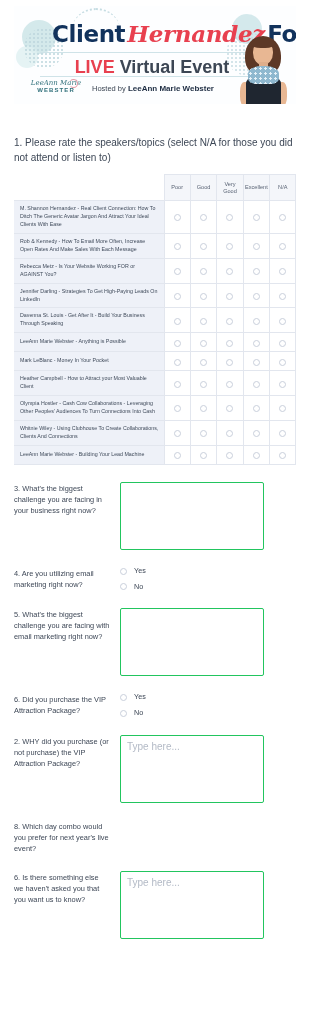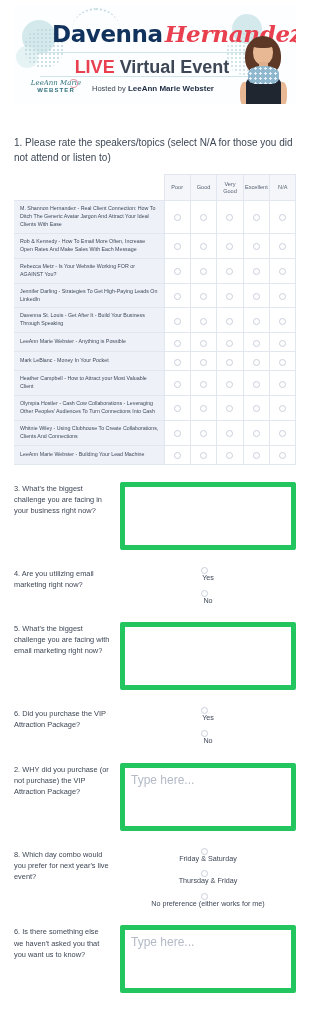--- a/index.html
+++ b/index.html
@@ -289,40 +289,39 @@
     font-size: 7.4px;
     line-height: 1.5;
     color: #3d4756;
     padding-top: 1px;
   }
   .qfield {
     flex: 1 1 auto;
     padding-left: 10px;
   }
   textarea.ta {
-    width: 176px;
-    border: 5px solid #22c55e;
+    width: 144px;
+    border: 1px solid #22c55e;
     border-radius: 2px;
     background: #fff;
     font-family: "Liberation Sans", sans-serif;
-    font-size: 12px;
+    font-size: 10px;
     color: #3d4756;
     padding: 5px 6px;
     resize: none;
     outline: none;
     display: block;
   }
   textarea.ta::placeholder { color: #b3bac6; }
   textarea.h70 { height: 68px; }
 
   .opt {
     display: flex;
     align-items: center;
     margin-bottom: 7px;
-    flex-direction: column;
   }
   .opt:last-child { margin-bottom: 0; }
   .opt .radio { margin-right: 7px; flex: 0 0 auto; }
   .opt-label {
     font-size: 7.2px;
     color: #3d4756;
     line-height: 1.2;
   }
 </style>
 </head>
@@ -332,21 +331,21 @@
   <div class="banner-inner">
     <div class="blob blob-a"></div>
     <div class="blob blob-b"></div>
     <div class="blob blob-c"></div>
     <div class="blob blob-d"></div>
     <div class="dots"></div>
     <div class="dots2"></div>
     <div class="arc"></div>
 
     <div class="logo-line1">
-      <span class="lg-client">Davenna</span><span class="lg-attraction">Hernandez</span><span class="lg-forum">Forum</span>
+      <span class="lg-client">Client</span><span class="lg-attraction">Hernandez</span><span class="lg-forum">Forum</span>
     </div>
 
     <div class="rule rule-1"></div>
     <div class="rule rule-2"></div>
 
     <div class="logo-line2">
       <span class="live-word">LIVE</span>
       <span>Virtual Event</span>
     </div>
 
@@ -526,34 +525,20 @@
 
   <div class="qrow">
     <div class="qlabel">2. WHY did you purchase (or not purchase) the VIP Attraction Package?</div>
     <div class="qfield">
       <textarea class="ta h70" placeholder="Type here..." style=""></textarea>
     </div>
   </div>
 
   <div class="qrow">
     <div class="qlabel">8. Which day combo would you prefer for next year's live event?</div>
-    <div class="qfield">
-      <div class="opt">
-        <span class="radio"></span>
-        <span class="opt-label">Friday &amp; Saturday</span>
-      </div>
-      <div class="opt">
-        <span class="radio"></span>
-        <span class="opt-label">Thursday &amp; Friday</span>
-      </div>
-      <div class="opt">
-        <span class="radio"></span>
-        <span class="opt-label">No preference (either works for me)</span>
-      </div>
-    </div>
   </div>
 
   <div class="qrow">
     <div class="qlabel">6. Is there something else we haven't asked you that you want us to know?</div>
     <div class="qfield">
       <textarea class="ta h70" placeholder="Type here..." style=""></textarea>
     </div>
   </div>
 
 </div>

